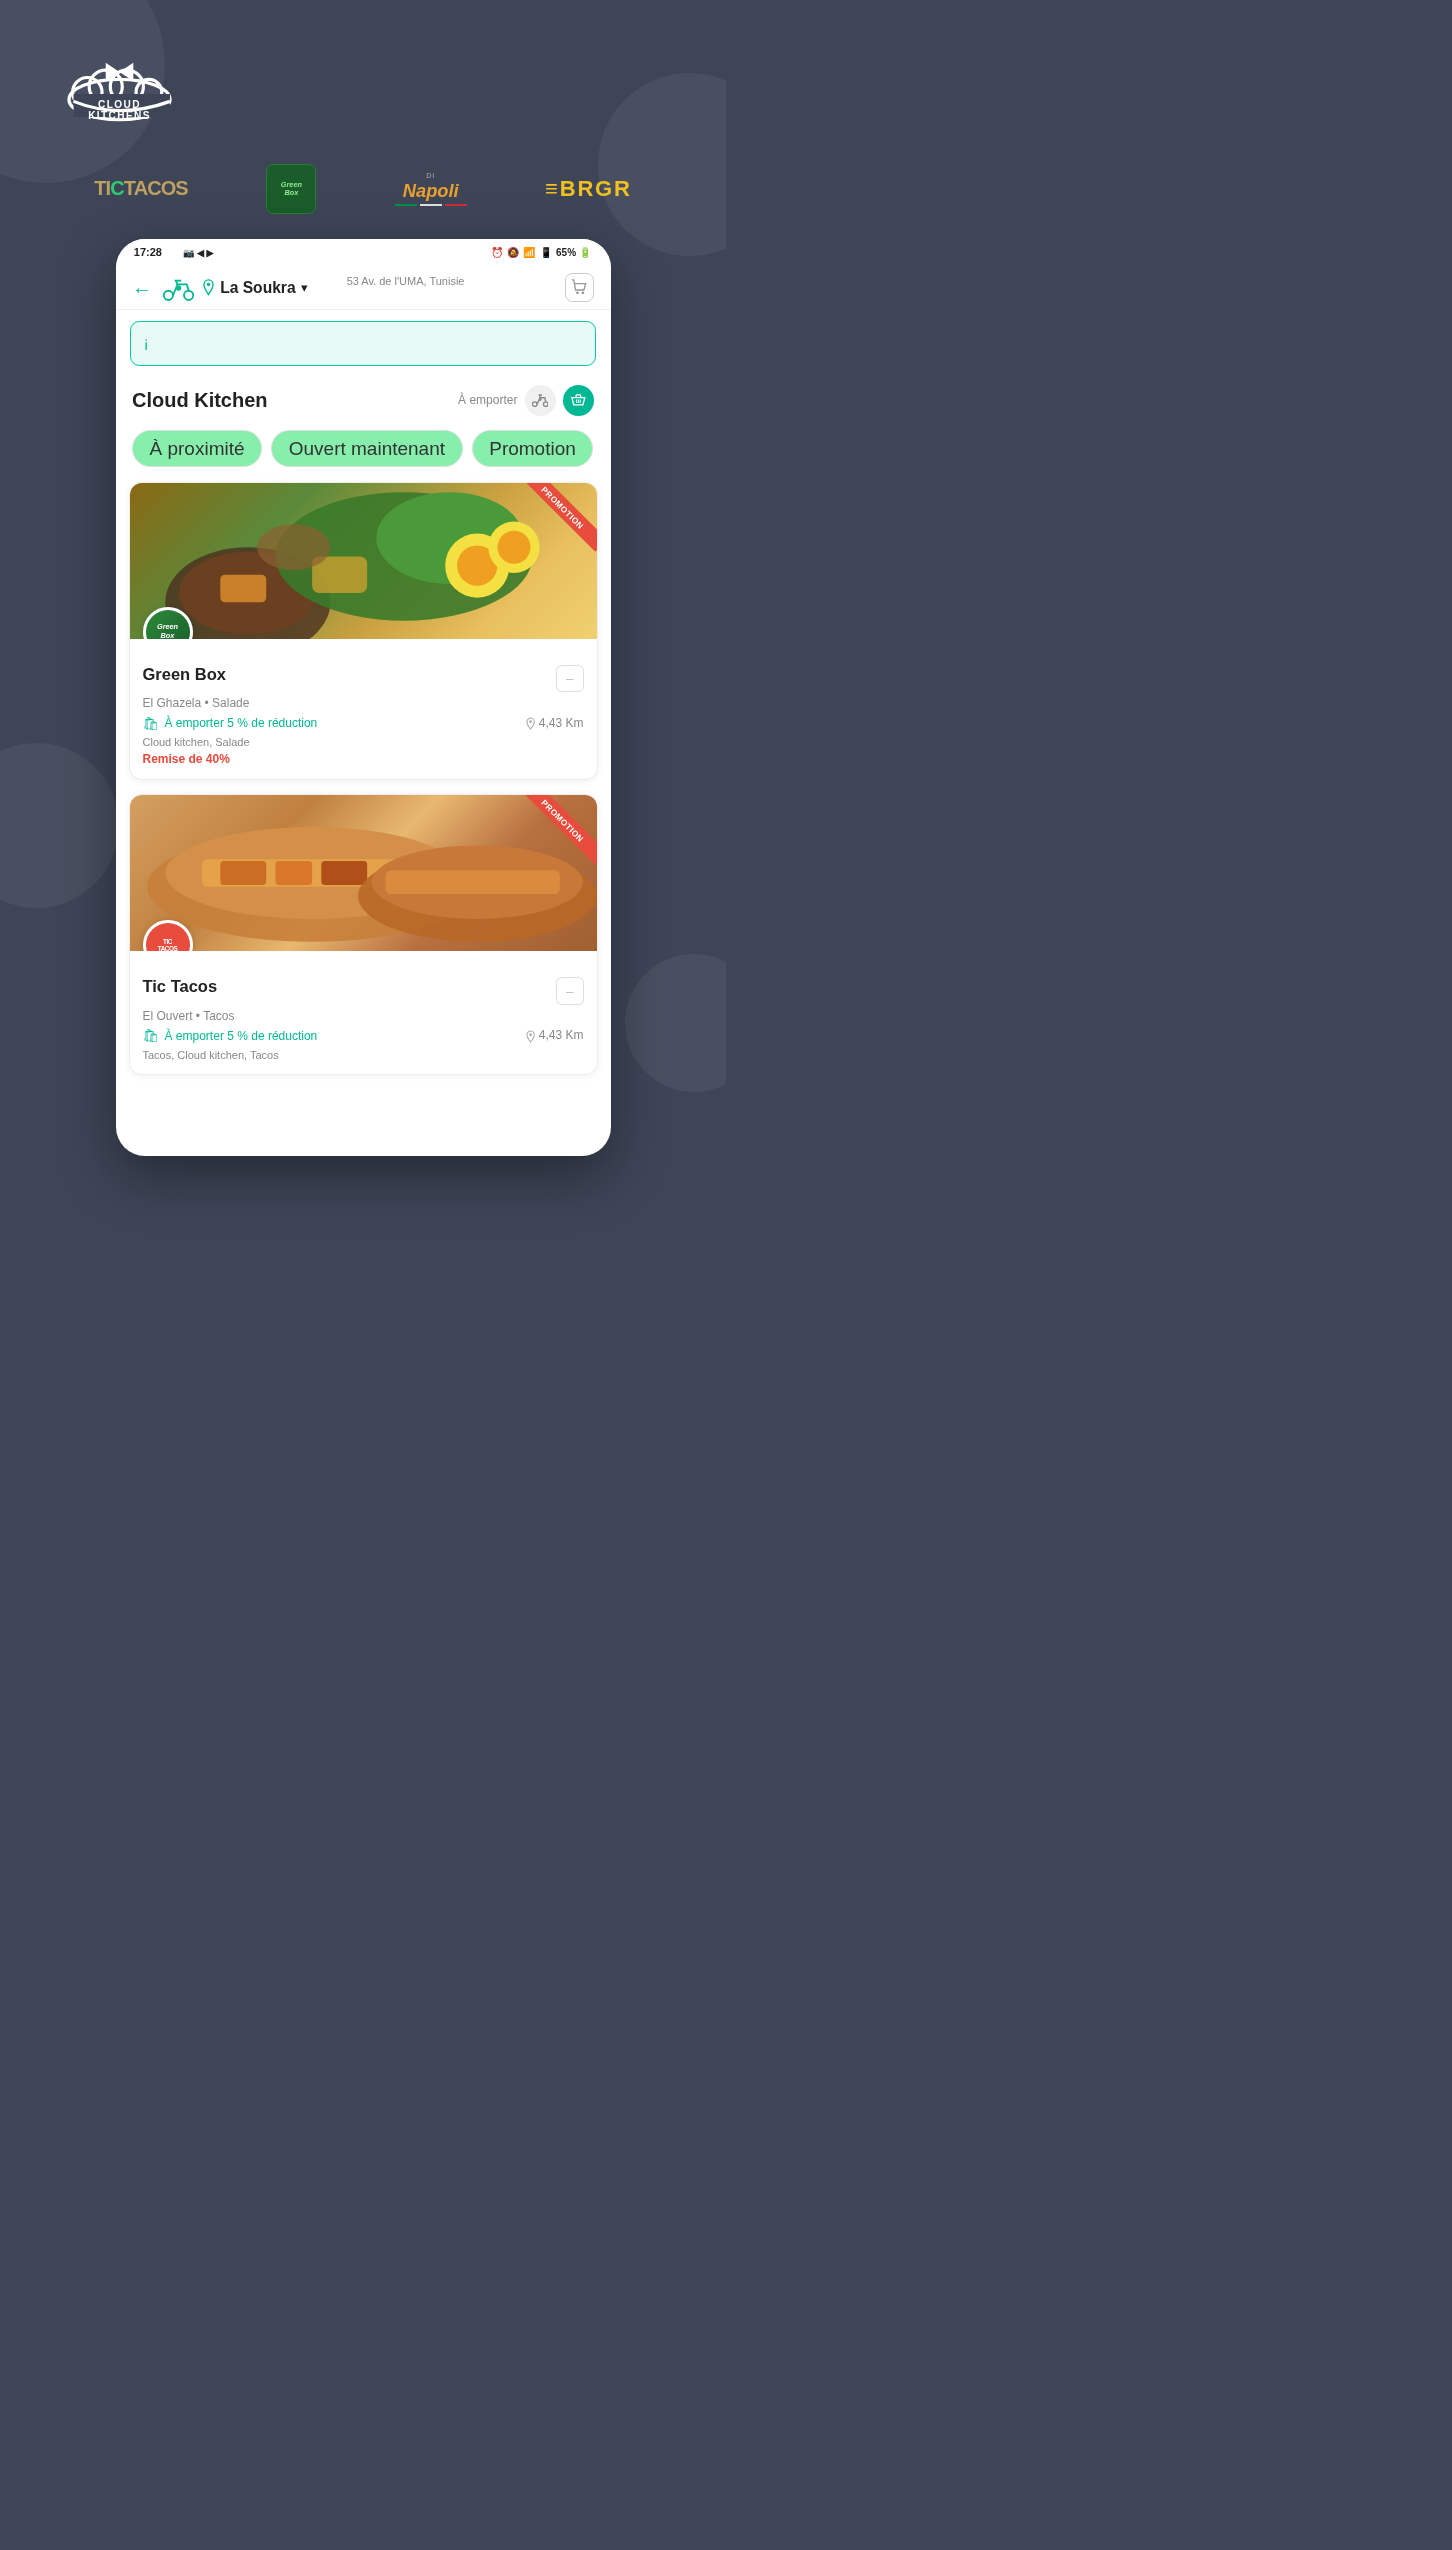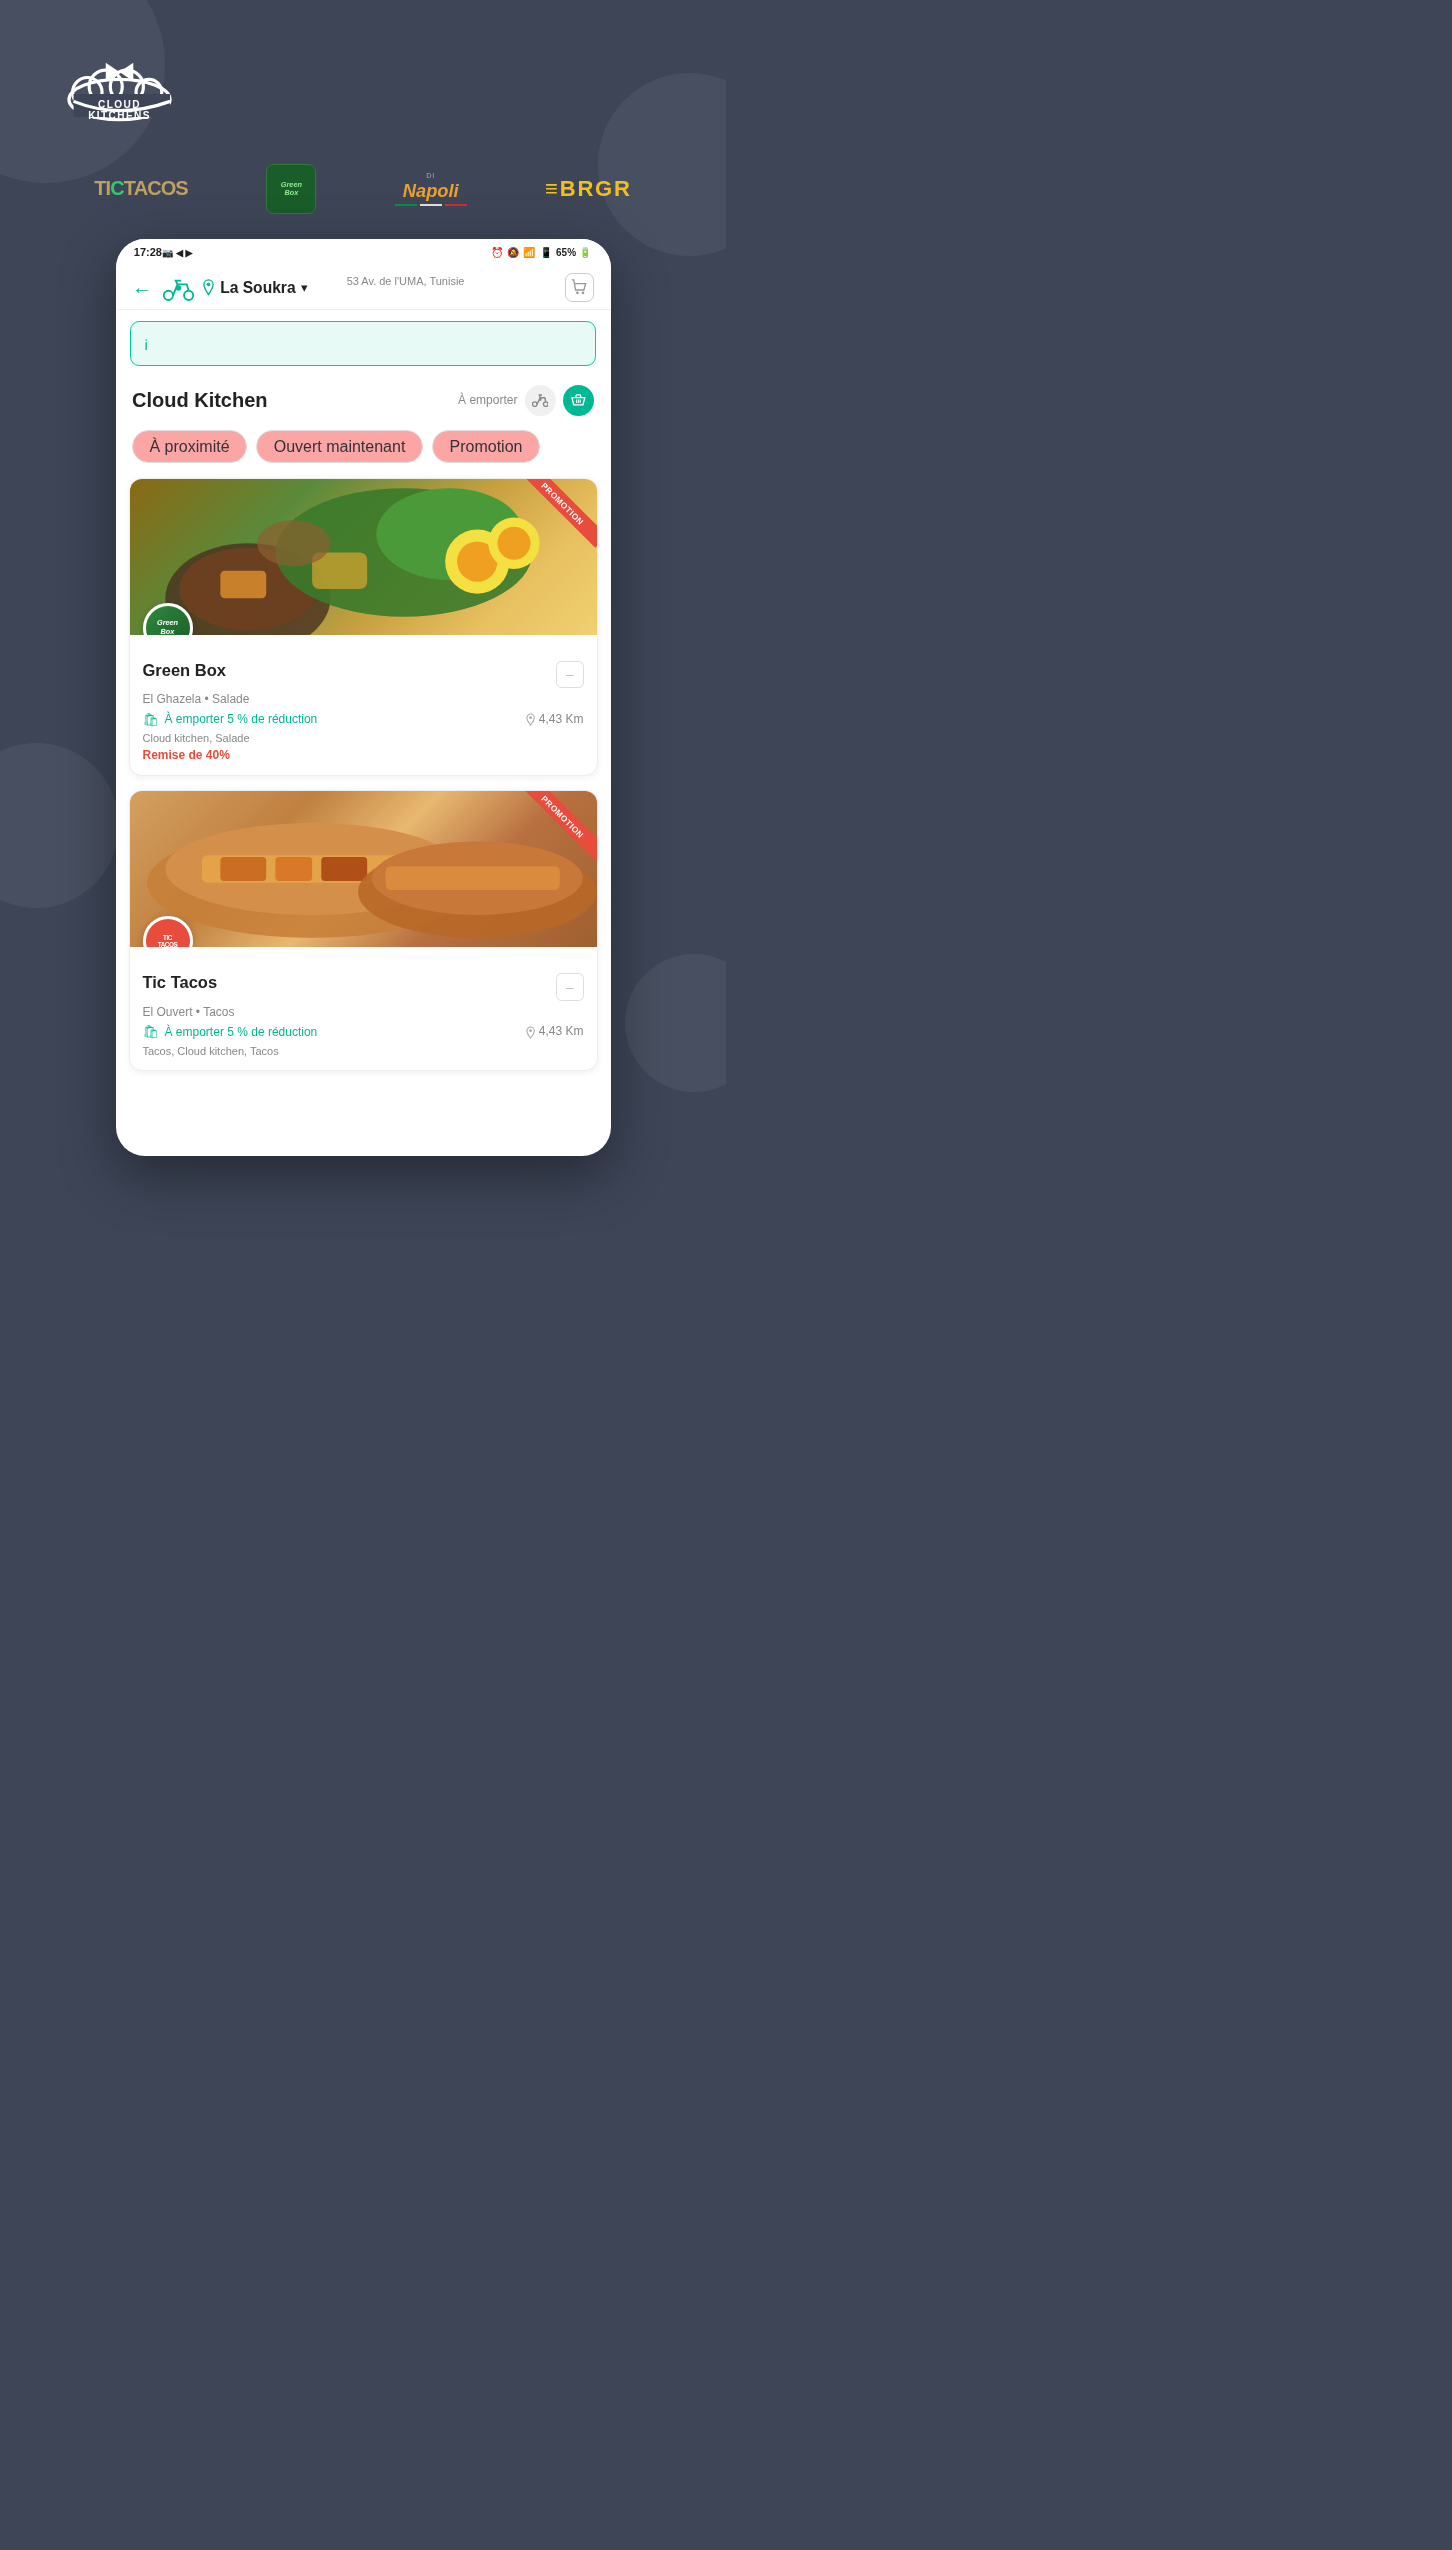--- a/index.html
+++ b/index.html
@@ -120,21 +120,21 @@
     .status-bar {
       display: flex;
       justify-content: space-between;
       align-items: center;
       padding: 7.3px 18.3px 5.5px 18.3px;
       background: white;
       font-size: 11px;
       font-weight: 600;
       color: #222;
     }
-    .status-left { display: flex; align-items: center; gap: 0; }
+    .status-left { display: flex; align-items: center; gap: 21px; }
     .status-right { display: flex; align-items: center; gap: 3.7px; font-size: 10px; }
 
     
     .app-header {
       display: flex;
       align-items: center;
       justify-content: space-between;
       padding: 9.2px 16.5px 7.3px 16.5px;
       background: white;
       border-bottom: 0.9px solid #f0f0f0;
@@ -240,26 +240,26 @@
     .filter-chips {
       display: flex;
       gap: 9.2px;
       padding: 3.7px 16.5px 14.7px 16.5px;
       overflow-x: auto;
     }
     .chip {
       border: 1.4px solid #ddd;
       border-radius: 18.3px;
       padding: 6.4px 16.5px;
-      font-size: 16px;
+      font-size: 19px;
       font-weight: 500;
       color: #333;
       white-space: nowrap;
       cursor: pointer;
-      background: #fca5a5;
+      background: #86efac;
     }
 
     
     .restaurant-card {
       margin: 0 13px 14.7px 13px;
       border-radius: 13px;
       overflow: hidden;
       border: 0.9px solid #eee;
       background: white;
       box-shadow: 0 1.8px 7.3px rgba(0,0,0,0.06);

